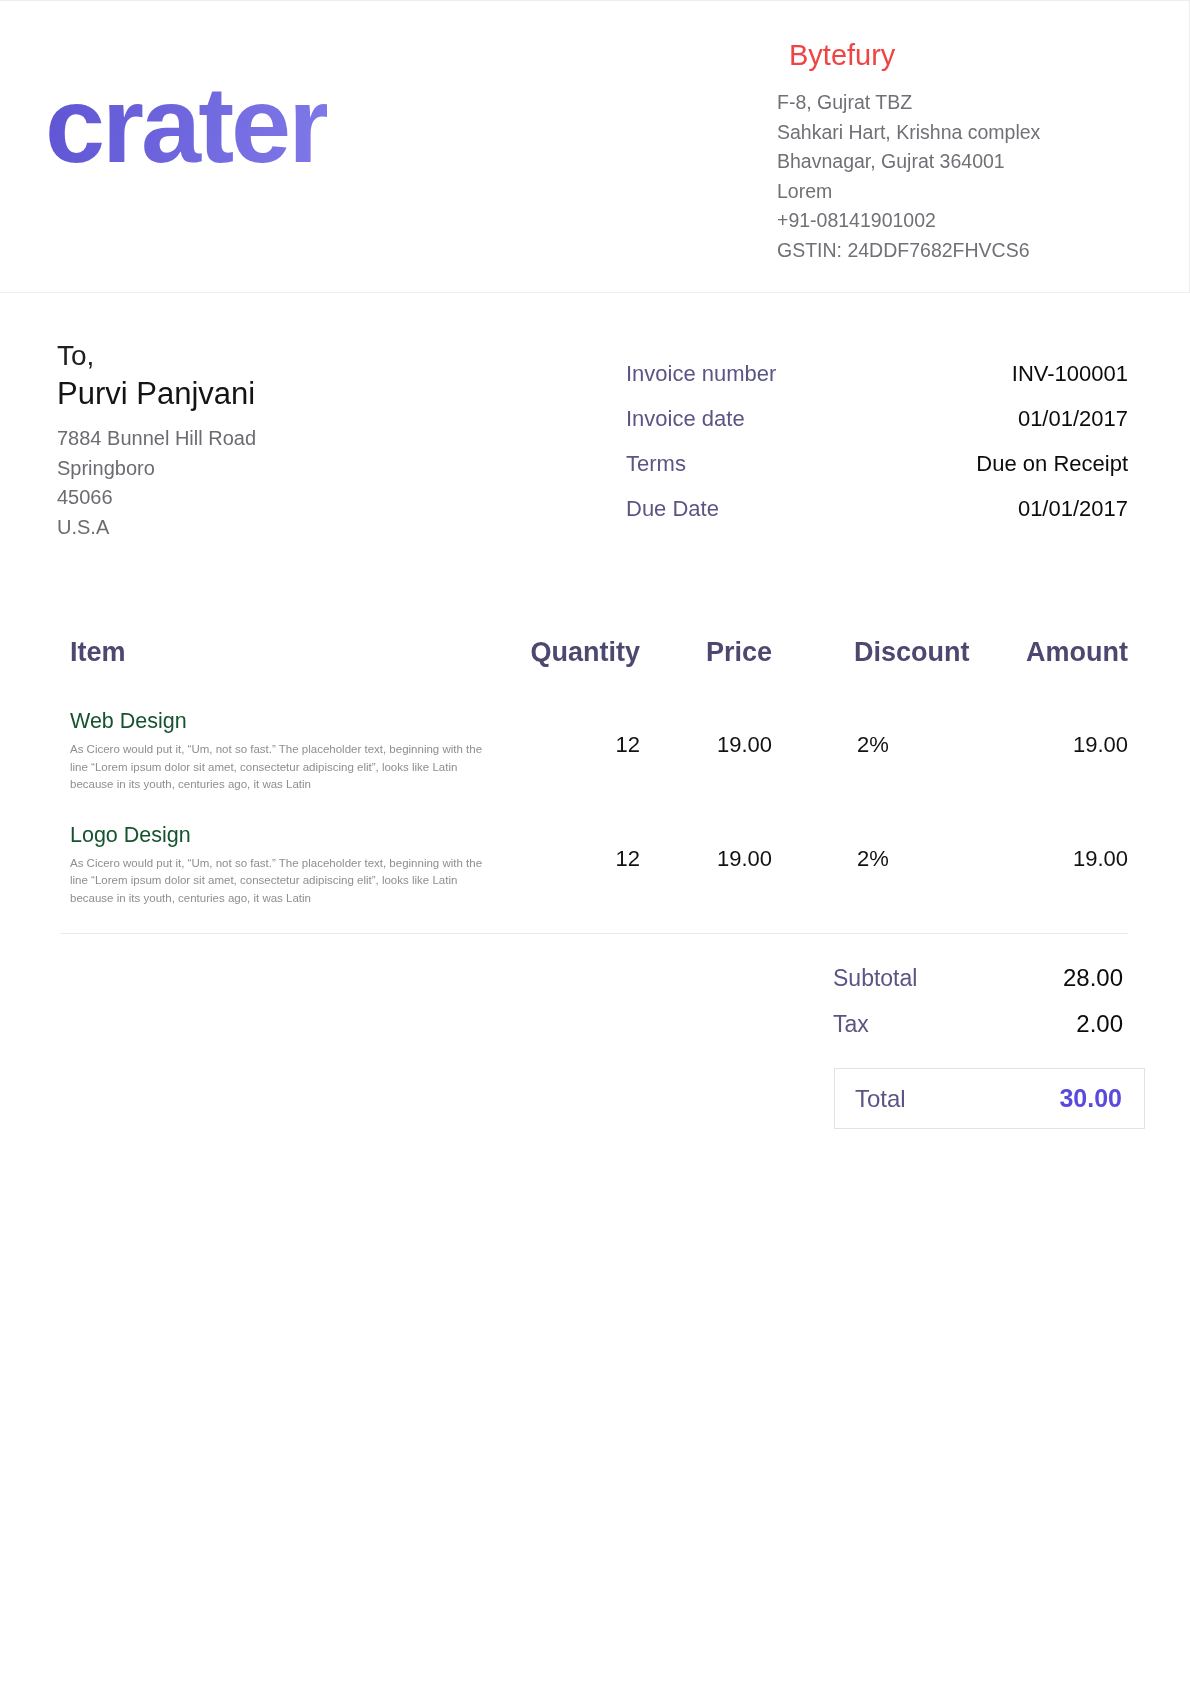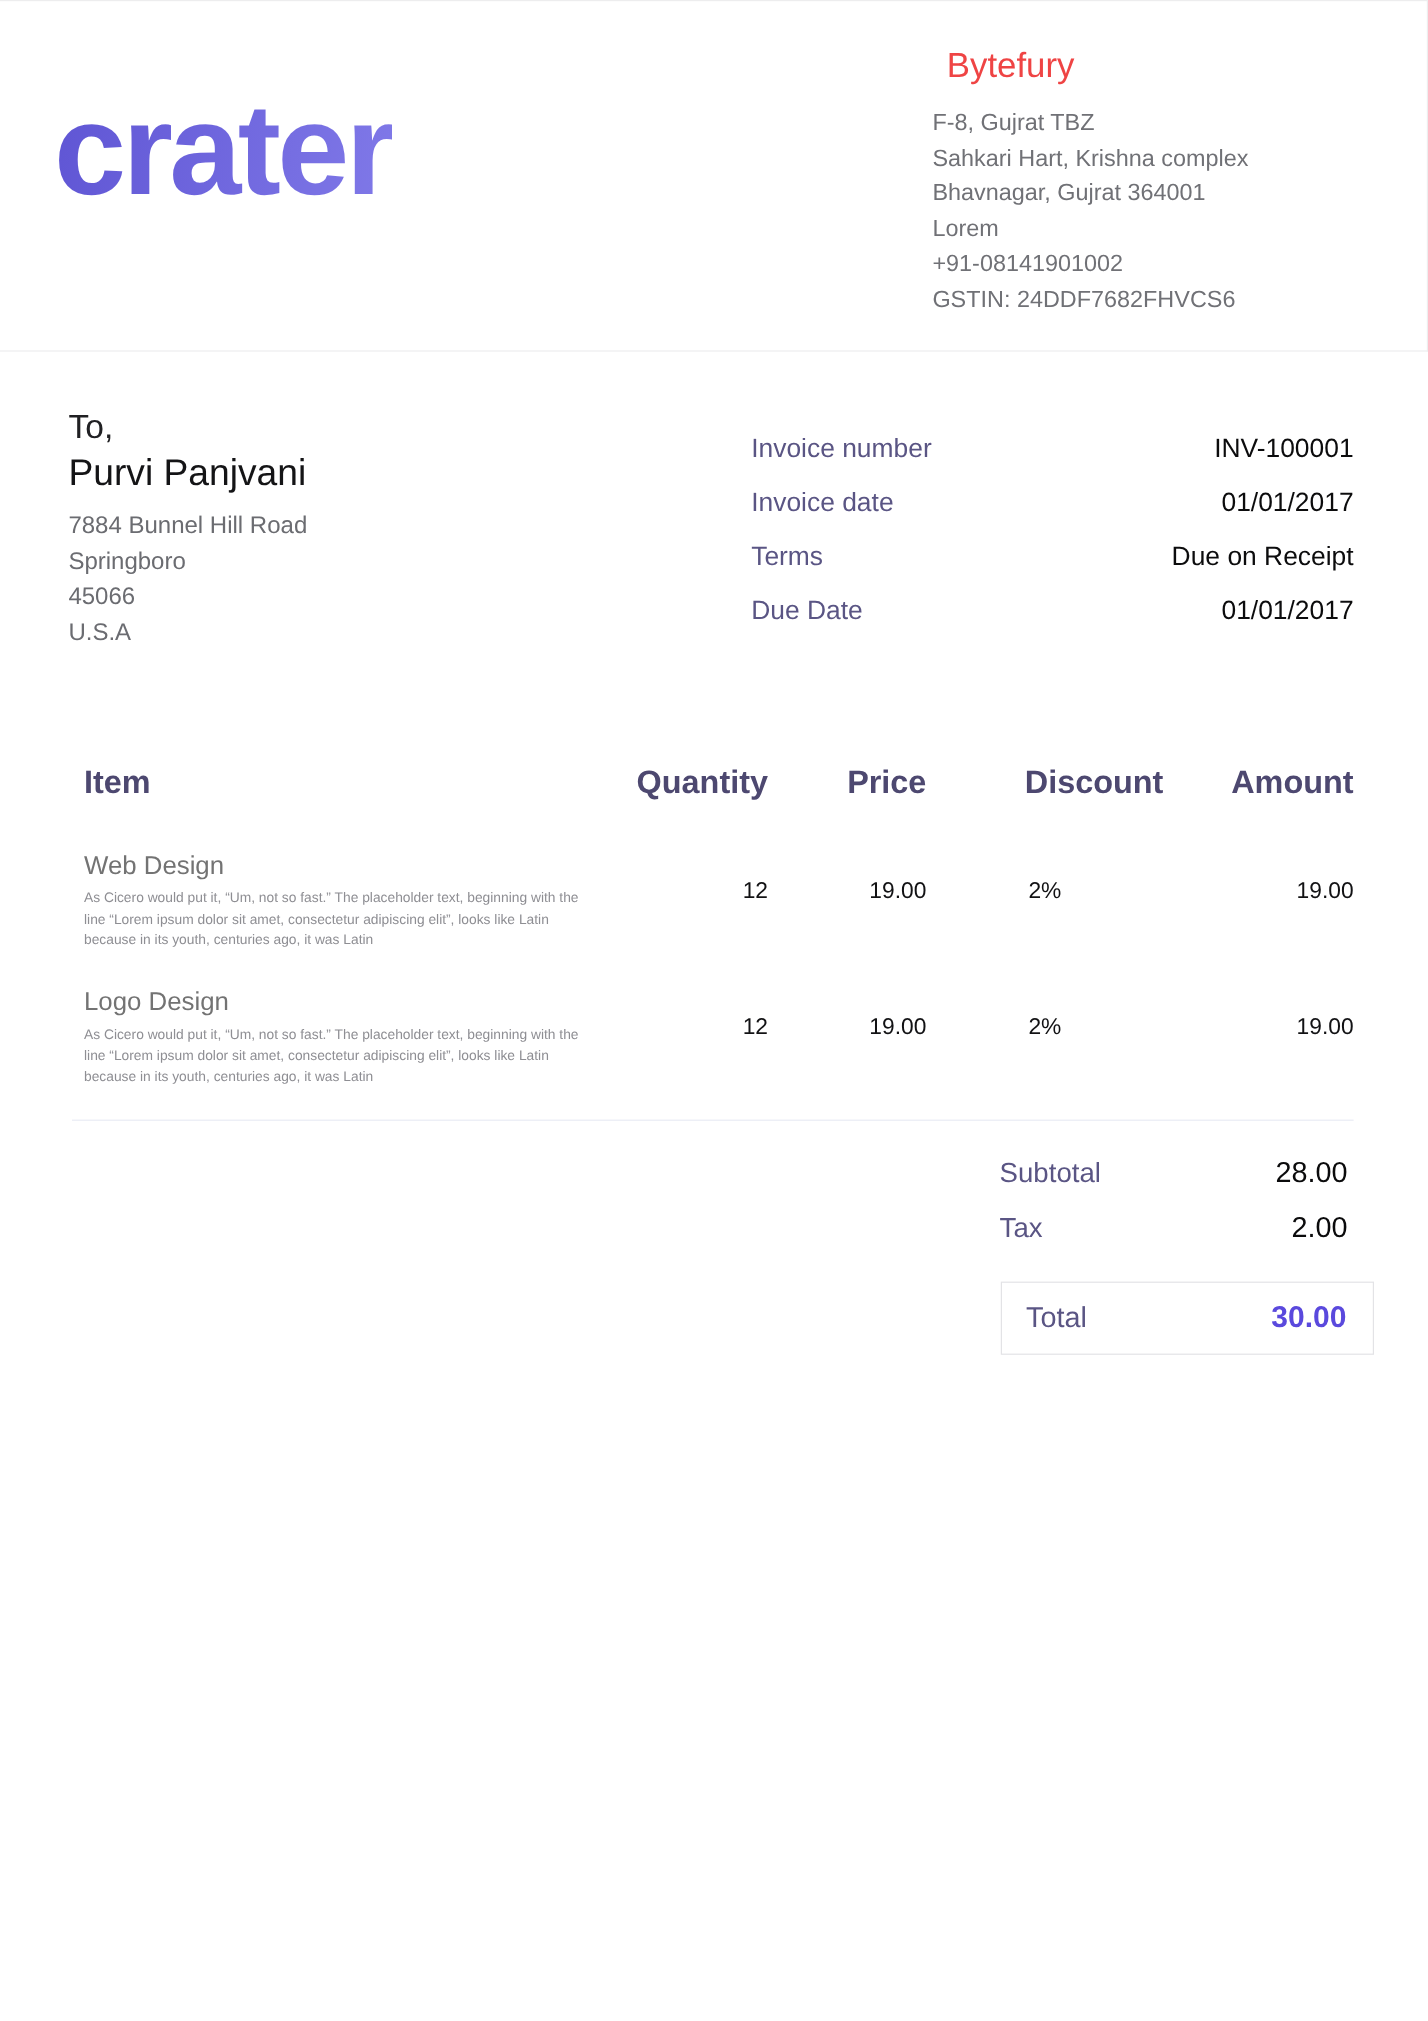--- a/index.html
+++ b/index.html
@@ -41,23 +41,23 @@
 
   
   .items { margin-top:95px; padding:0 62px 0 70px; }
   .tgrid { display:grid; grid-template-columns:455px 115px 132px 196px 1fr; }
   .thead { margin-bottom:38px; }
   .th { font-size:27px; font-weight:bold; color:#4d4870; }
   .th.c-qty,.th.c-price { text-align:right; }
   .th.c-disc { padding-left:82px; }
   .th.c-amt { text-align:right; }
   .trow { margin-bottom:26px; }
-  .item-name { font-size:21.5px; color:#737373; line-height:30px; }
+  .item-name { font-size:21.5px; color:#14532d; line-height:30px; }
   .item-desc { margin-top:5px; width:420px; font-size:11.5px; color:#8e8e93; line-height:17.5px; }
-  .cell-val { font-size:19px; color:#121214; padding-top:26px; }
+  .cell-val { font-size:22px; color:#121214; padding-top:26px; }
   .c-qty.cell-val,.c-price.cell-val { text-align:right; }
   .c-disc.cell-val { padding-left:85px; }
   .c-amt.cell-val { text-align:right; }
 
   .rule { height:1px; background:#e9ebf4; margin:22px 62px 0 60px; }
 
   
   .totals { width:332px; margin:30px 45px 0 auto; }
   .trow2 { display:flex; justify-content:space-between; align-items:baseline; height:46px; padding:0 22px 0 20px; }
   .t-label { font-size:23px; color:#5a5584; }

